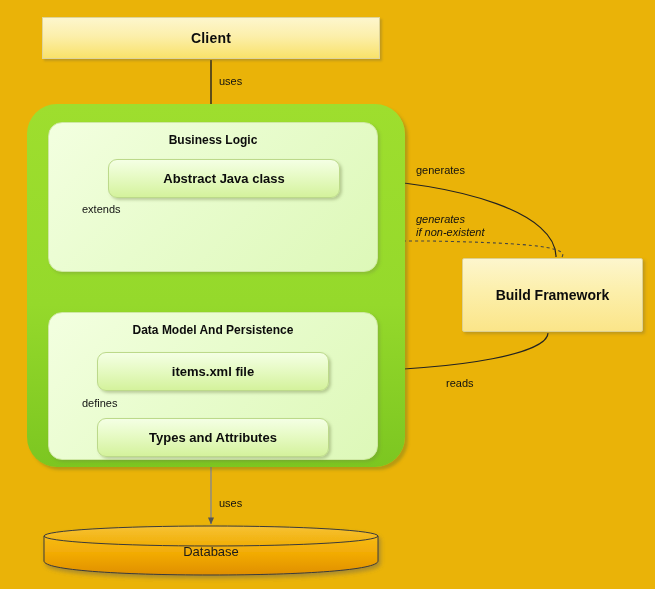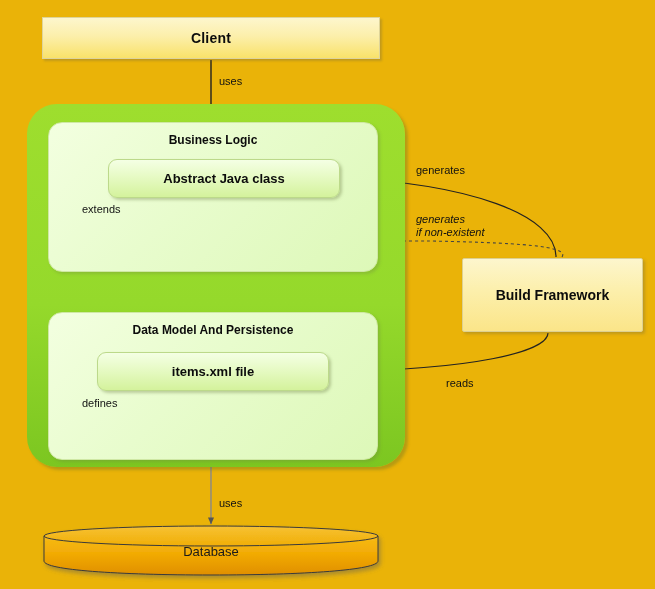--- a/index.html
+++ b/index.html
@@ -251,20 +251,23 @@
 
 
   <div class="panel panel-data">
     <div class="panel-title">Data Model And Persistence</div>
   </div>
 
   <div class="class-box cb-itemsxml">
     <span class="label">items.xml file</span>
   </div>
 
+  <div class="class-box cb-types">
+    <span class="label">Types and Attributes</span>
+  </div>
 
   <div class="build-box">
     <span class="label">Build Framework</span>
   </div>
 
   <div class="db-wrap">
     <div class="db-label">Database</div>
   </div>
 
   <div class="edge-label" style="left:219px; top:75px;">uses</div>

